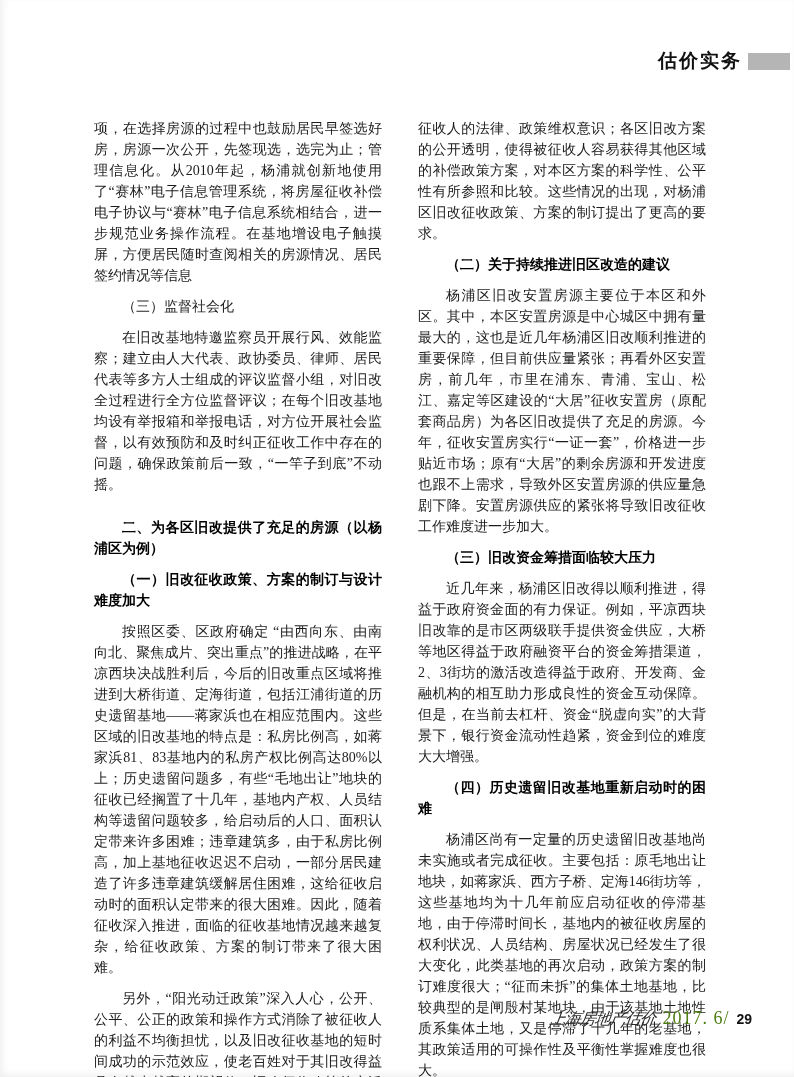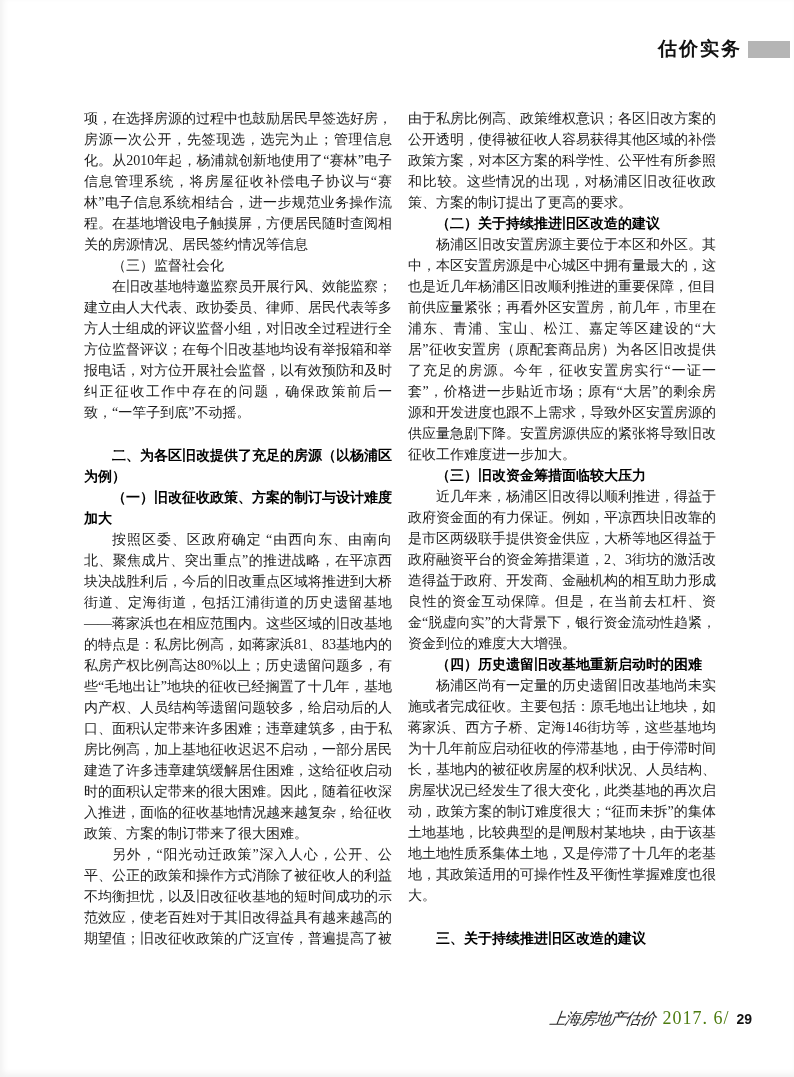--- a/index.html
+++ b/index.html
@@ -12,21 +12,21 @@
     position: relative;
     width: 794px; height: 1077px;
     background: #ffffff;
     box-shadow: inset 3px -3px 6px rgba(0,0,0,0.06);
     overflow: hidden;
     color: #1c1c1c;
   }
   
   .page-header {
     position: absolute;
-    top: 36px; right: 4px;
+    top: 48px; right: 4px;
     display: flex; align-items: center; gap: 6px;
   }
   .header-title {
     font-family: "Liberation Sans", "DejaVu Sans", sans-serif;
     font-weight: bold;
     font-size: 19px;
     letter-spacing: 2px;
     color: #111;
   }
   .header-block {
@@ -36,21 +36,21 @@
   
   .columns {
     position: absolute;
     top: 108px; left: 84px;
     width: 632px;
     display: flex;
     gap: 16px;
   }
   .col { width: 308px; }
   .col p {
-    margin: 0;
+    margin: 10px;
     font-size: 14px;
     line-height: 21px;
     text-align: justify;
     text-justify: inter-ideograph;
     color: #1c1c1c;
   }
   .col p.body, .col p.subheading, .col p.subheading-serif, .col p.heading {
     text-indent: 2em;
   }
   .col p.continuation { text-indent: 0; }
@@ -110,21 +110,21 @@
     <p class="continuation">项，在选择房源的过程中也鼓励居民早签选好房，房源一次公开，先签现选，选完为止；管理信息化。从2010年起，杨浦就创新地使用了“赛林”电子信息管理系统，将房屋征收补偿电子协议与“赛林”电子信息系统相结合，进一步规范业务操作流程。在基地增设电子触摸屏，方便居民随时查阅相关的房源情况、居民签约情况等信息</p>
         <p class="subheading-serif">（三）监督社会化</p>
         <p class="body">在旧改基地特邀监察员开展行风、效能监察；建立由人大代表、政协委员、律师、居民代表等多方人士组成的评议监督小组，对旧改全过程进行全方位监督评议；在每个旧改基地均设有举报箱和举报电话，对方位开展社会监督，以有效预防和及时纠正征收工作中存在的问题，确保政策前后一致，“一竿子到底”不动摇。</p>
         <p class="heading">二、为各区旧改提供了充足的房源（以杨浦区为例）</p>
         <p class="subheading">（一）旧改征收政策、方案的制订与设计难度加大</p>
         <p class="body">按照区委、区政府确定 “由西向东、由南向北、聚焦成片、突出重点”的推进战略，在平凉西块决战胜利后，今后的旧改重点区域将推进到大桥街道、定海街道，包括江浦街道的历史遗留基地——蒋家浜也在相应范围内。这些区域的旧改基地的特点是：私房比例高，如蒋家浜81、83基地内的私房产权比例高达80%以上；历史遗留问题多，有些“毛地出让”地块的征收已经搁置了十几年，基地内产权、人员结构等遗留问题较多，给启动后的人口、面积认定带来许多困难；违章建筑多，由于私房比例高，加上基地征收迟迟不启动，一部分居民建造了许多违章建筑缓解居住困难，这给征收启动时的面积认定带来的很大困难。因此，随着征收深入推进，面临的征收基地情况越来越复杂，给征收政策、方案的制订带来了很大困难。</p>
         <p class="body">另外，“阳光动迁政策”深入人心，公开、公平、公正的政策和操作方式消除了被征收人的利益不均衡担忧，以及旧改征收基地的短时间成功的示范效应，使老百姓对于其旧改得益具有越来越高的期望值；旧改征收政策的广泛宣传，普遍提高了被</p>
       </section>
     <section class="col">
 
-    <p class="continuation">由于私房比例高、政策维权意识；各区旧改方案的公开透明，使得被征收人容易获得其他区域的补偿政策方案，对本区方案的科学性、公平性有所参照和比较。这些情况的出现，对杨浦区旧改征收政策、方案的制订提出了更高的要求。</p>
+    <p class="continuation">征收人的法律、政策维权意识；各区旧改方案的公开透明，使得被征收人容易获得其他区域的补偿政策方案，对本区方案的科学性、公平性有所参照和比较。这些情况的出现，对杨浦区旧改征收政策、方案的制订提出了更高的要求。</p>
         <p class="subheading">（二）关于持续推进旧区改造的建议</p>
         <p class="body">杨浦区旧改安置房源主要位于本区和外区。其中，本区安置房源是中心城区中拥有量最大的，这也是近几年杨浦区旧改顺利推进的重要保障，但目前供应量紧张；再看外区安置房，前几年，市里在浦东、青浦、宝山、松江、嘉定等区建设的“大居”征收安置房（原配套商品房）为各区旧改提供了充足的房源。今年，征收安置房实行“一证一套”，价格进一步贴近市场；原有“大居”的剩余房源和开发进度也跟不上需求，导致外区安置房源的供应量急剧下降。安置房源供应的紧张将导致旧改征收工作难度进一步加大。</p>
         <p class="subheading">（三）旧改资金筹措面临较大压力</p>
         <p class="body">近几年来，杨浦区旧改得以顺利推进，得益于政府资金面的有力保证。例如，平凉西块旧改靠的是市区两级联手提供资金供应，大桥等地区得益于政府融资平台的资金筹措渠道，2、3街坊的激活改造得益于政府、开发商、金融机构的相互助力形成良性的资金互动保障。但是，在当前去杠杆、资金“脱虚向实”的大背景下，银行资金流动性趋紧，资金到位的难度大大增强。</p>
         <p class="subheading">（四）历史遗留旧改基地重新启动时的困难</p>
         <p class="body">杨浦区尚有一定量的历史遗留旧改基地尚未实施或者完成征收。主要包括：原毛地出让地块，如蒋家浜、西方子桥、定海146街坊等，这些基地均为十几年前应启动征收的停滞基地，由于停滞时间长，基地内的被征收房屋的权利状况、人员结构、房屋状况已经发生了很大变化，此类基地的再次启动，政策方案的制订难度很大；“征而未拆”的集体土地基地，比较典型的是闸殷村某地块，由于该基地土地性质系集体土地，又是停滞了十几年的老基地，其政策适用的可操作性及平衡性掌握难度也很大。</p>
         <p class="heading">三、关于持续推进旧区改造的建议</p>
       </section>
   </main>
 

